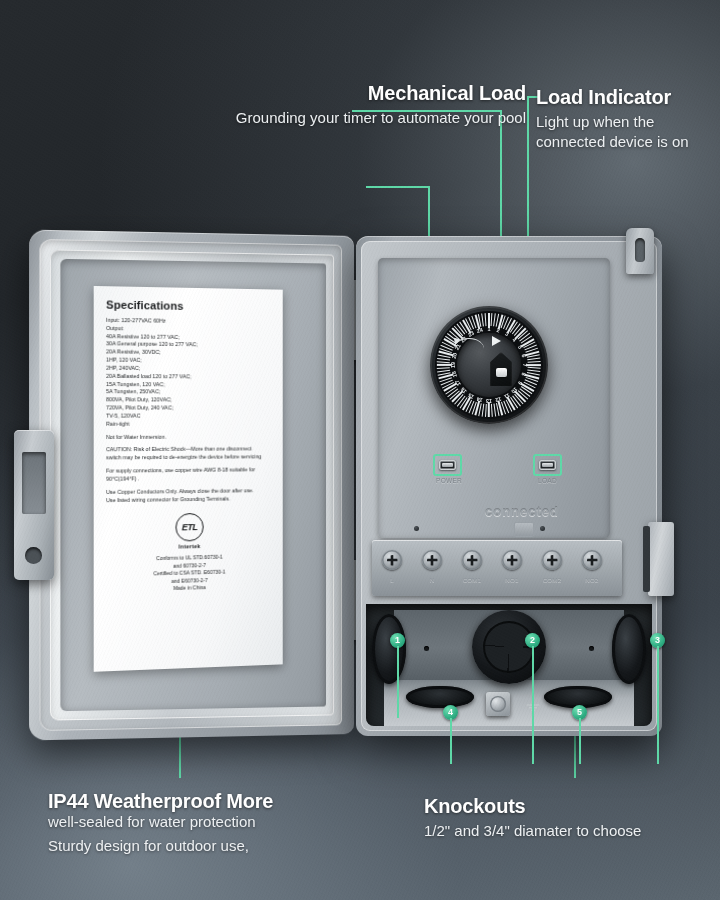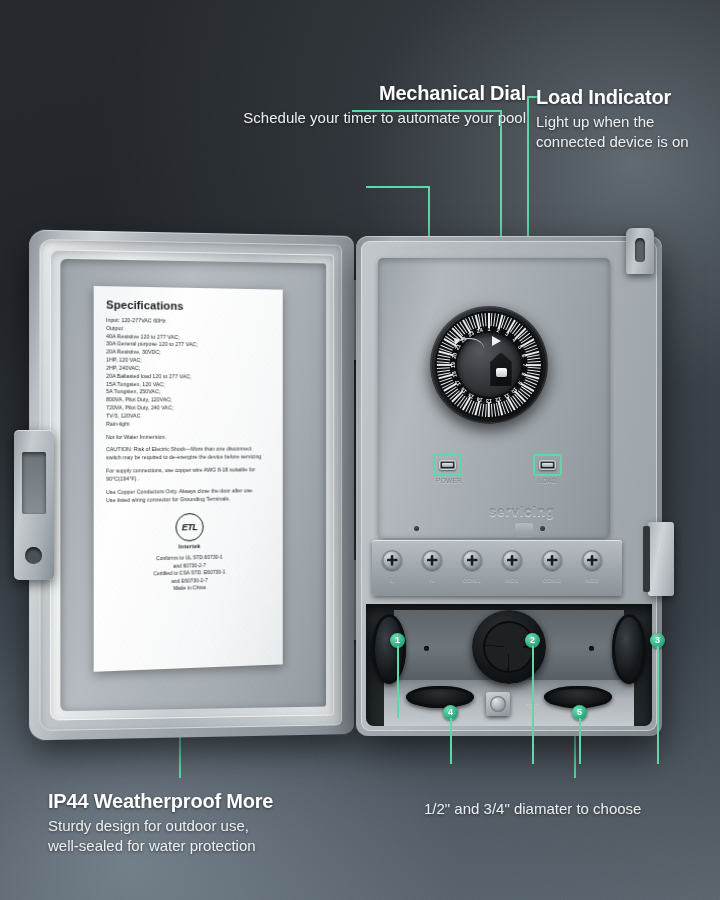--- a/index.html
+++ b/index.html
@@ -543,21 +543,21 @@
         </div>
         <div class="ledbox" style="left:55px;top:196px;"></div>
         <div class="ledlabel" style="left:58px;top:219px;">POWER</div>
 
         <div class="led" style="left:161px;top:202px;">
           <i></i>
         </div>
         <div class="ledbox" style="left:155px;top:196px;"></div>
         <div class="ledlabel" style="left:160px;top:219px;">LOAD</div>
 
-        <div id="brand">servicing</div>
+        <div id="brand">connected</div>
       </div>
 
       <div id="terminals">
         <div class="tscrewsmall" style="left:42px;"></div>
         <div class="tscrewsmall" style="left:168px;"></div>
         <div class="tclip"></div>
 
         <div class="screw" style="left:10px;"></div>
         <div class="tlabel" style="left:5px;">L</div>
 
@@ -614,35 +614,36 @@
     <div class="badge" style="left:572px;top:705px;">5</div>
 
     <div class="line lv" style="left:397px;top:646px;height:72px;"></div>
     <div class="line lv" style="left:532px;top:646px;height:118px;"></div>
     <div class="line lv" style="left:657px;top:646px;height:118px;"></div>
     <div class="line lv" style="left:450px;top:718px;height:46px;"></div>
     <div class="line lv" style="left:579px;top:718px;height:46px;"></div>
   </div>
 
   <div class="callout right c-mech">
-    <div class="ttl">Mechanical Dial</div>
-    <div class="sub">Schedule your timer to automate your pool</div>
+    <div class="ttl">Mechanical Load</div>
+    <div class="sub">Grounding your timer to automate your pool</div>
   </div>
 
 
   <div class="callout left c-load">
     <div class="ttl">Load Indicator</div>
     <div class="sub">Light up when the</div>
     <div class="sub" style="margin-top:0">connected device is on</div>
   </div>
 
   <div class="callout left c-ip44">
     <div class="ttl">IP44 Weatherproof More</div>
+    <div class="sub" style="margin-top:0">well-sealed for water protection</div>
     <div class="sub">Sturdy design for outdoor use,</div>
-    <div class="sub" style="margin-top:0">well-sealed for water protection</div>
   </div>
 
   <div class="callout left c-knock">
+    <div class="ttl">Knockouts</div>
     <div class="sub">1/2" and 3/4" diamater to choose</div>
   </div>
 
   <div id="grain"></div>
 </div>
 
 </body></html>

